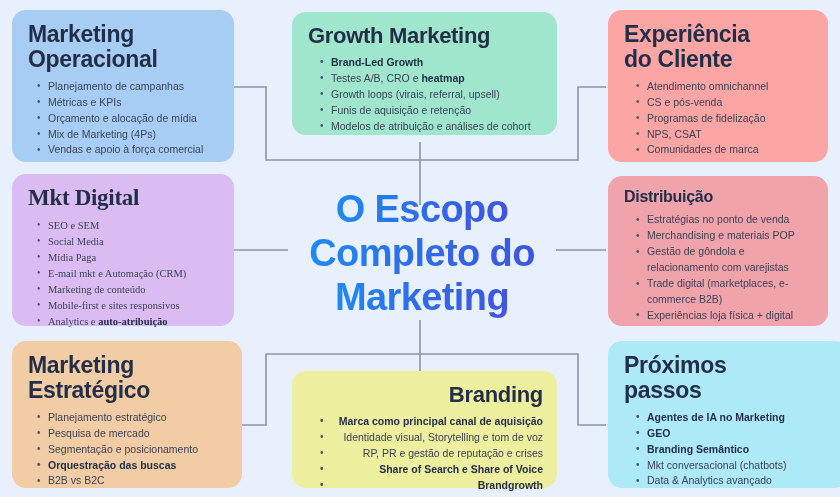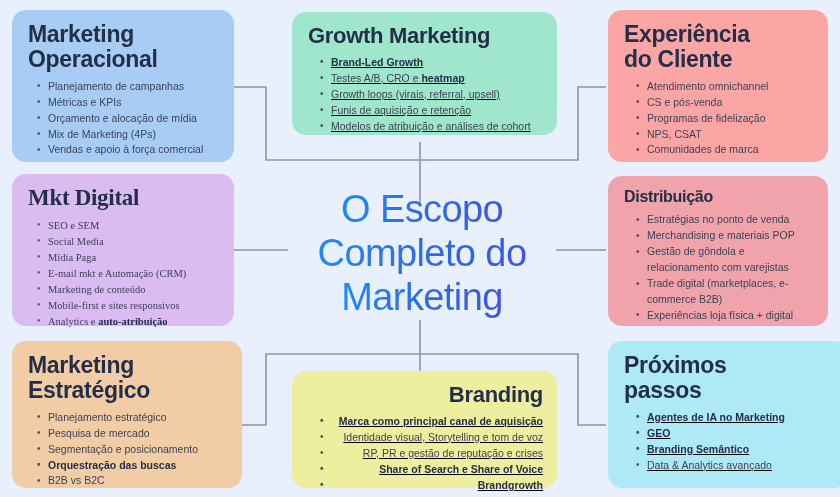--- a/index.html
+++ b/index.html
@@ -68,38 +68,38 @@
   #card-experiencia     { left: 608px; top: 10px;  width: 220px; height: 152px; background: #fca5a5; }
   #card-mkt-digital     { left: 12px;  top: 174px; width: 222px; height: 152px; background: #dabcf2; font-family: Liberation Serif, serif; }
   #card-distribuicao    { left: 608px; top: 176px; width: 220px; height: 150px; background: #f0a3ab; }
   #card-estrategico     { left: 12px;  top: 341px; width: 230px; height: 147px; background: #f2ccA4; }
   #card-branding        { left: 292px; top: 371px; width: 265px; height: 117px; background: #eeee9f; text-align: right; }
   #card-proximos        { left: 608px; top: 341px; width: 240px; height: 147px; background: #aee9f7; }
 
   #card-growth h2   { font-size: 22px; }
   #card-branding h2 { font-size: 22px; }
   #card-distribuicao h2 { font-size: 16px; }
-  #card-growth ul, #card-branding ul, #card-proximos ul { margin-left: 12px; text-decoration: underline; }
+  #card-growth ul, #card-branding ul, #card-proximos ul { margin-left: 12px; }
   #card-distribuicao ul, #card-experiencia ul { margin-left: 12px; }
 
   
   #center-title {
     position: absolute;
     z-index: 3;
     left: 252px; top: 178px;
     width: 340px; height: 150px;
     display: flex;
     flex-direction: column;
     align-items: center;
     justify-content: center;
     text-align: center;
   }
   #center-title .line {
     font-size: 38px;
-    font-weight: 400;
+    font-weight: 700;
     line-height: 1.16;
     letter-spacing: -0.6px;
     background: linear-gradient(100deg, #1e8bf5 0%, #2d6ee8 45%, #3f54e0 100%);
     -webkit-background-clip: text;
     background-clip: text;
     -webkit-text-fill-color: transparent;
     color: #2d6ee8;
     white-space: nowrap;
     text-align: right;
   }
@@ -218,17 +218,18 @@
     </ul>
   </div>
 
   <div class="card" id="card-proximos">
     <h2>Próximos
 passos</h2>
     <ul>
       <li class="b">Agentes de IA no Marketing</li>
       <li class="b">GEO</li>
       <li class="b">Branding Semântico</li>
+      <li>Mkt conversacional (chatbots)</li>
       <li>Data &amp; Analytics avançado</li>
     </ul>
   </div>
 
 </div>
 
 </body></html>

